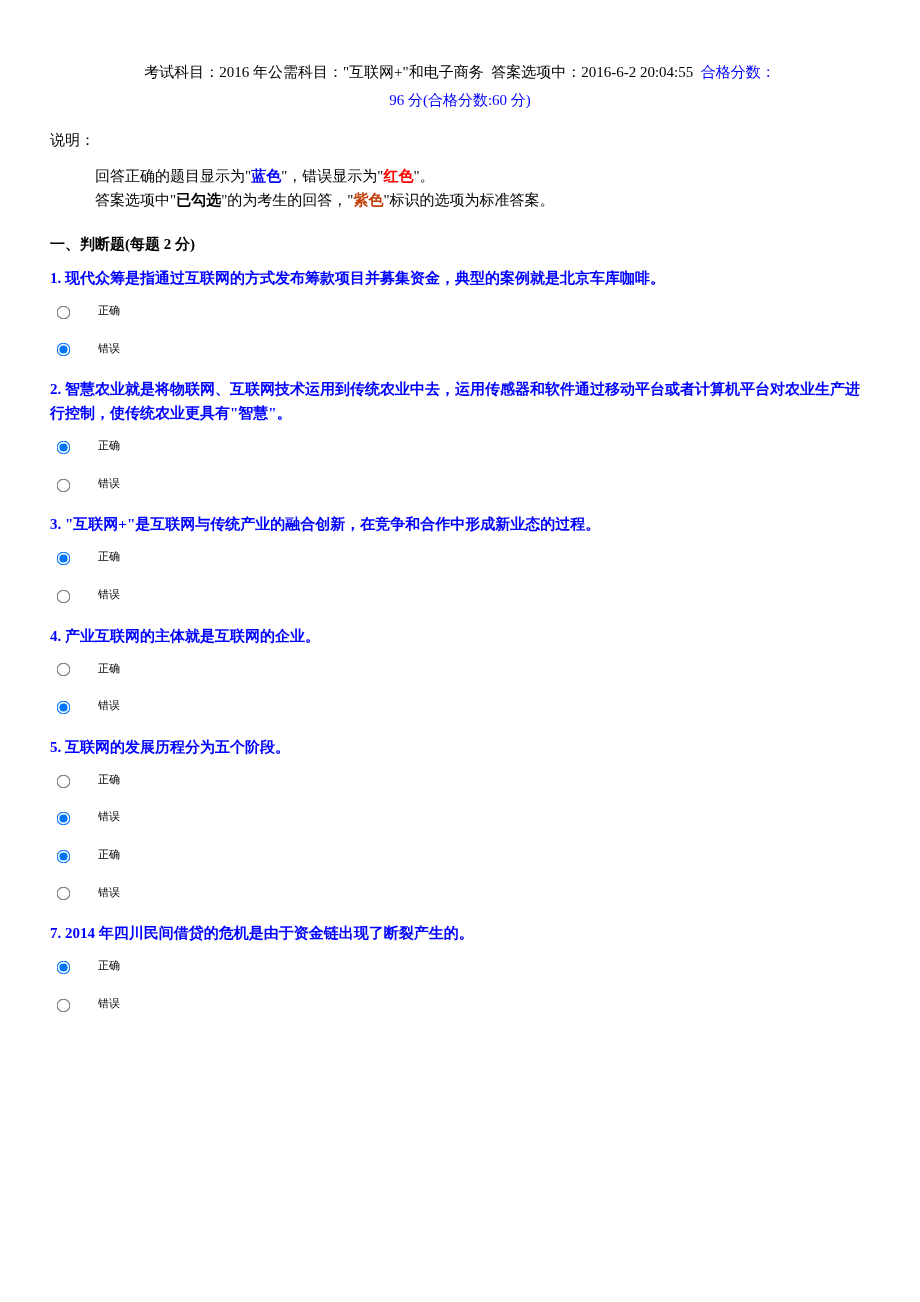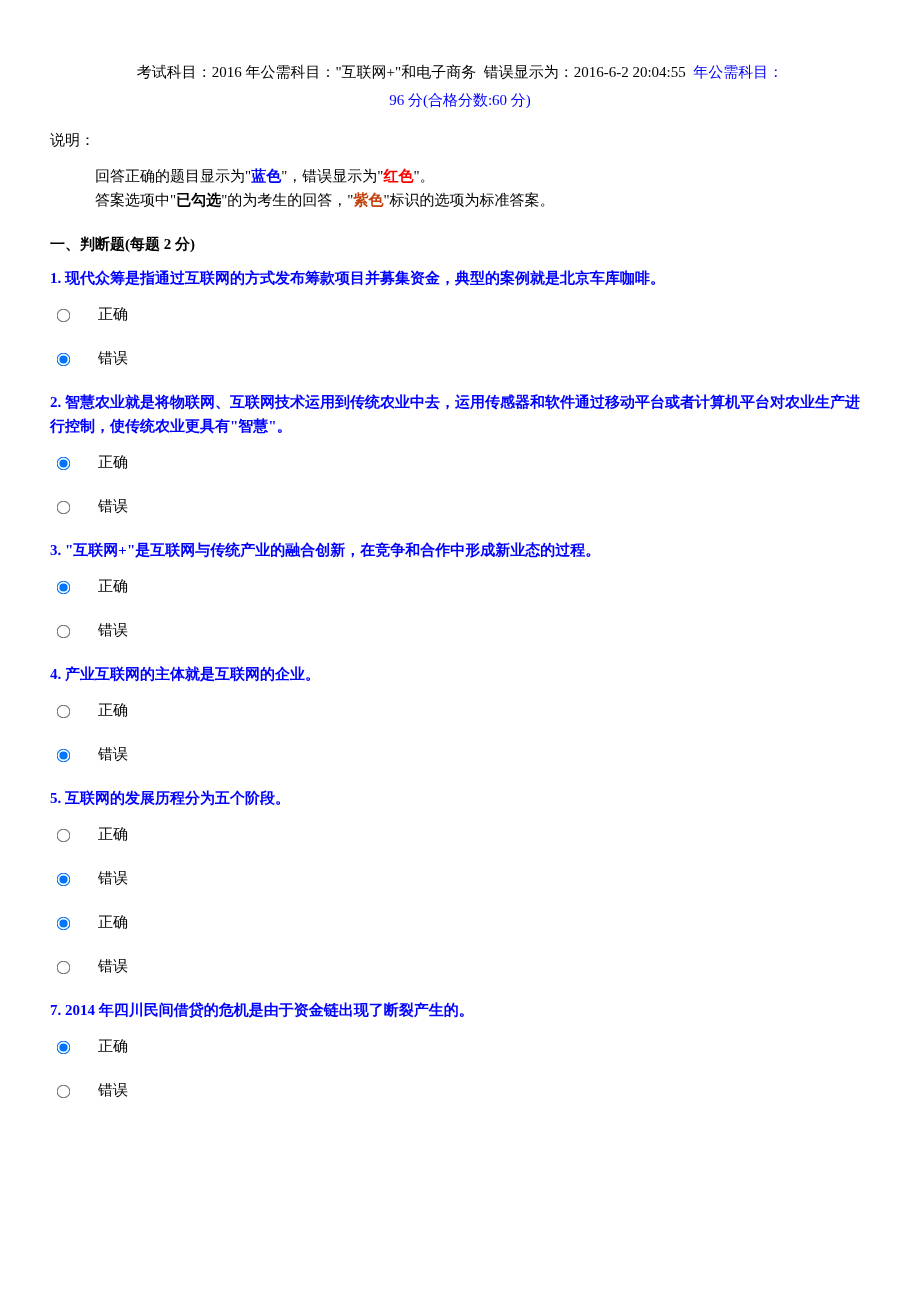--- a/index.html
+++ b/index.html
@@ -48,28 +48,28 @@
     .option-row {
       display: flex;
       align-items: center;
       margin-bottom: 20px;
     }
     .option-row input[type="radio"] {
       margin-right: 28px;
       transform: scale(1.05);
     }
     .option-row label {
-      font-size: 15px;
+      font-size: 11px;
     }
   </style>
 </head>
 <body>
 
 <div class="header-line">
-  <span>考试科目：</span><span>2016 年公需科目："互联网+"和电子商务</span>&nbsp;&nbsp;<span>错误显示为：</span><span>2016-6-2 20:04:55</span>&nbsp;&nbsp;<span class="blue">年公需科目：</span>
+  <span>考试科目：</span><span>2016 年公需科目："互联网+"和电子商务</span>&nbsp;&nbsp;<span>答案选项中：</span><span>2016-6-2 20:04:55</span>&nbsp;&nbsp;<span class="blue">合格分数：</span>
 </div>
 <div class="header-line second">
   <span class="blue">96 分</span><span class="blue">(合格分数:60 分)</span>
 </div>
 
 <div class="instructions-label">说明：</div>
 
 <div class="instructions">
   <div>
     <span>回答正确的题目显示为"</span><span class="blue bold">蓝色</span><span>"，错误显示为"</span><span class="red bold">红色</span><span>"。</span>

